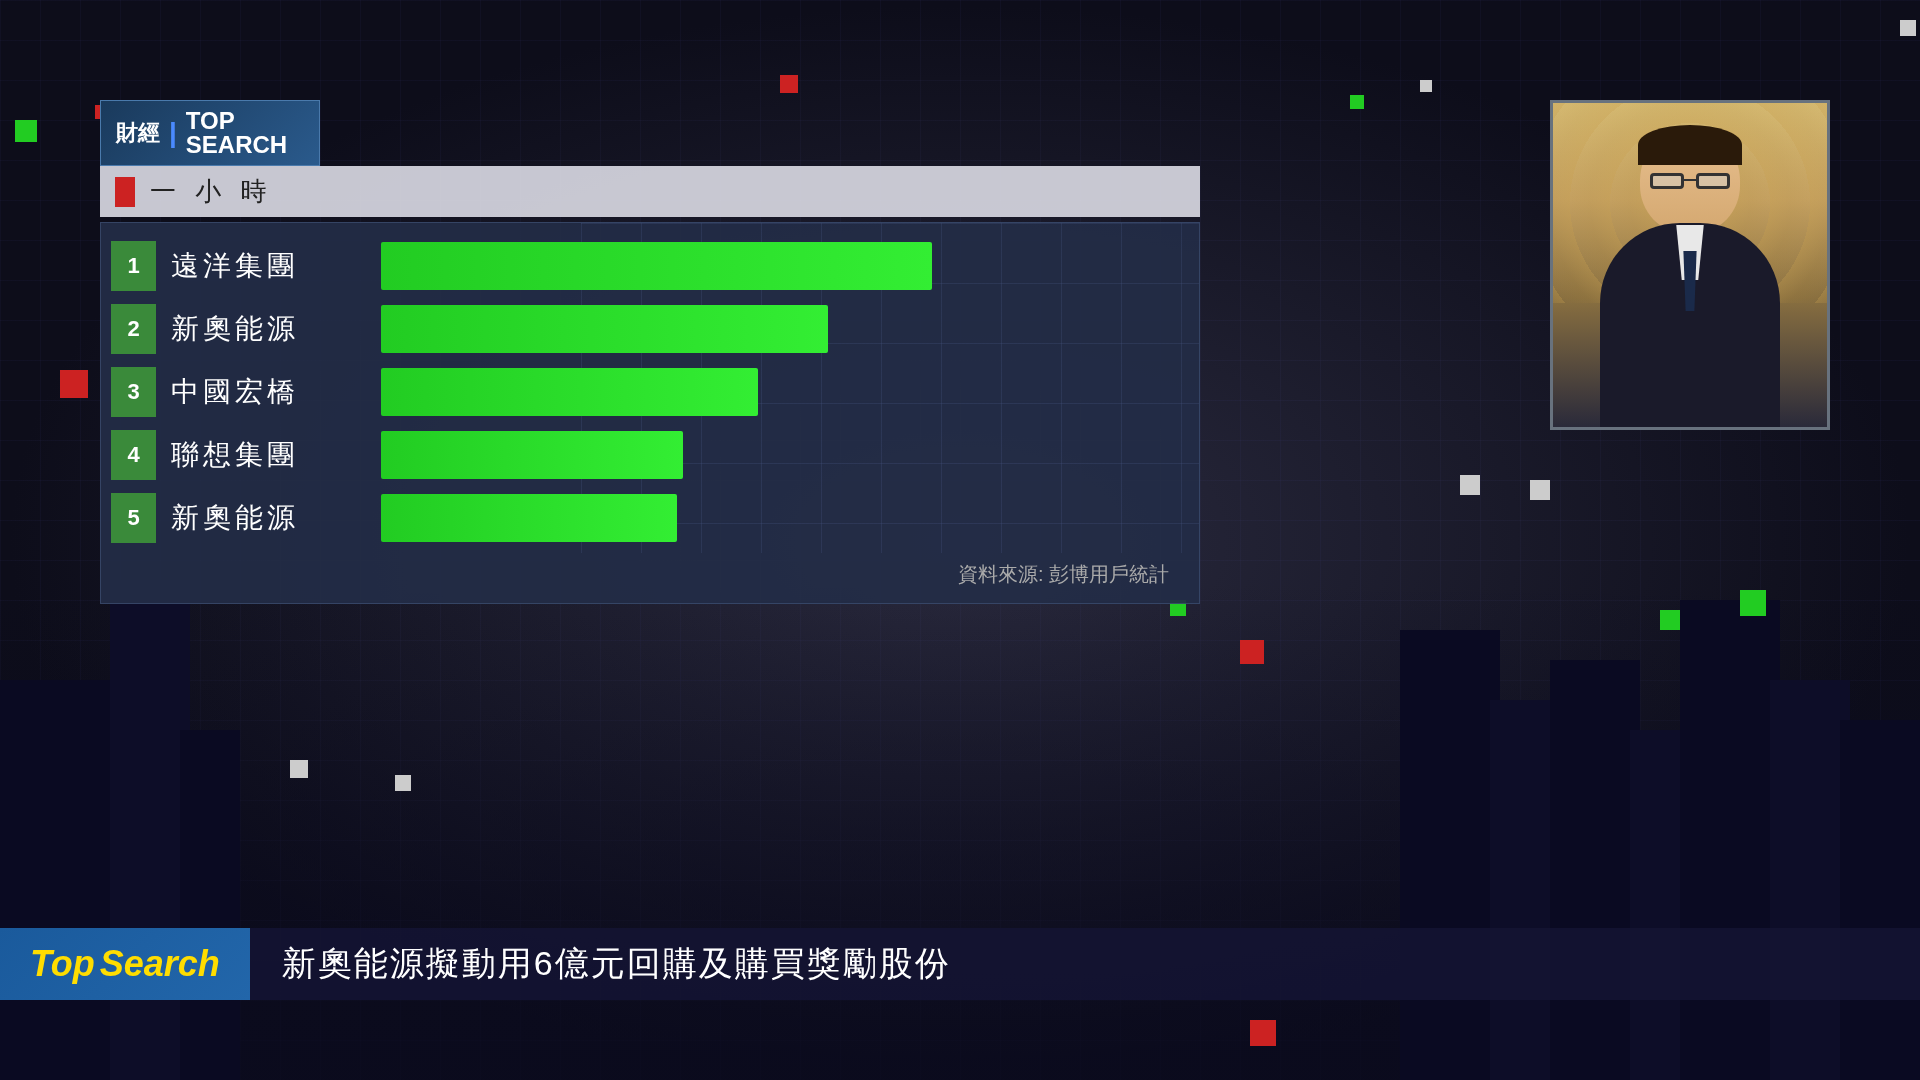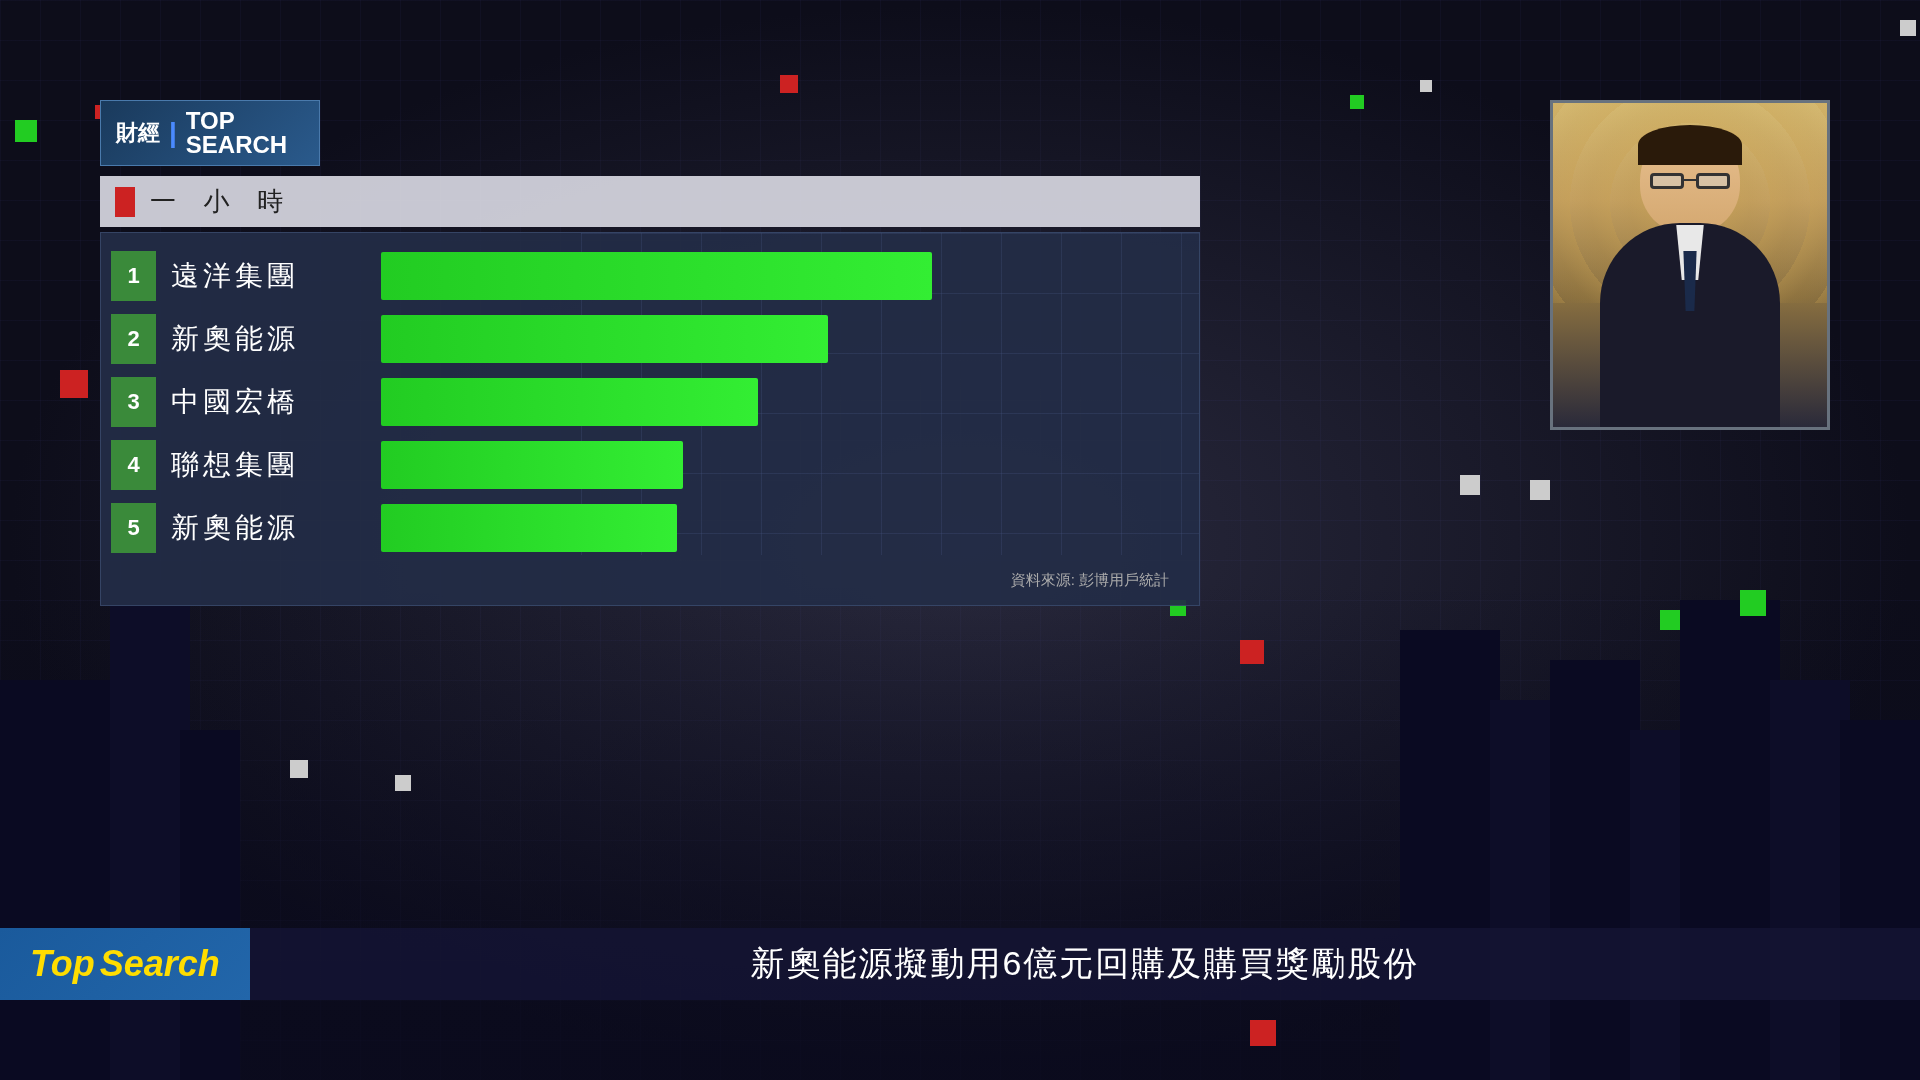--- a/index.html
+++ b/index.html
@@ -39,21 +39,20 @@
       top: 100px;
       left: 100px;
       width: 1100px;
       z-index: 10;
     }
 
     
     .title-bar {
       display: flex;
       align-items: center;
-      margin-bottom: 10px;
     }
 
     .logo-box {
       background: linear-gradient(135deg, #1a3a5c, #2a5a8c);
       border: 1px solid #4a7aac;
       padding: 8px 15px;
       display: flex;
       align-items: center;
       gap: 5px;
       min-width: 220px;
@@ -108,21 +107,20 @@
       background: #cc2222;
       margin-right: 15px;
       flex-shrink: 0;
     }
 
     .time-text {
       color: #222;
       font-size: 26px;
       letter-spacing: 6px;
       font-weight: 500;
-      font-family: Liberation Mono, monospace;
     }
 
     
     .chart-container {
       background: rgba(35, 45, 70, 0.92);
       border: 1px solid rgba(100, 130, 180, 0.3);
       padding: 15px 20px 15px 10px;
       position: relative;
     }
 
@@ -181,21 +179,21 @@
     .bar {
       height: 48px;
       background: linear-gradient(to right, #22cc22, #33ee33);
       border-radius: 2px;
       position: relative;
     }
 
     .source-text {
       text-align: right;
       color: #aaa;
-      font-size: 15px;
+      font-size: 20px;
       padding-top: 8px;
       padding-right: 10px;
     }
 
     
     .ticker-bar {
       position: absolute;
       bottom: 80px;
       left: 0;
       right: 0;
@@ -229,21 +227,20 @@
       margin-left: 5px;
     }
 
     .ticker-content {
       background: rgba(20, 20, 50, 0.92);
       flex: 1;
       height: 100%;
       display: flex;
       align-items: center;
       padding: 0 32px;
-      justify-content: center;
     }
 
     .ticker-news {
       color: #fff;
       font-size: 34px;
       letter-spacing: 2px;
       font-weight: 500;
     }
 
     

